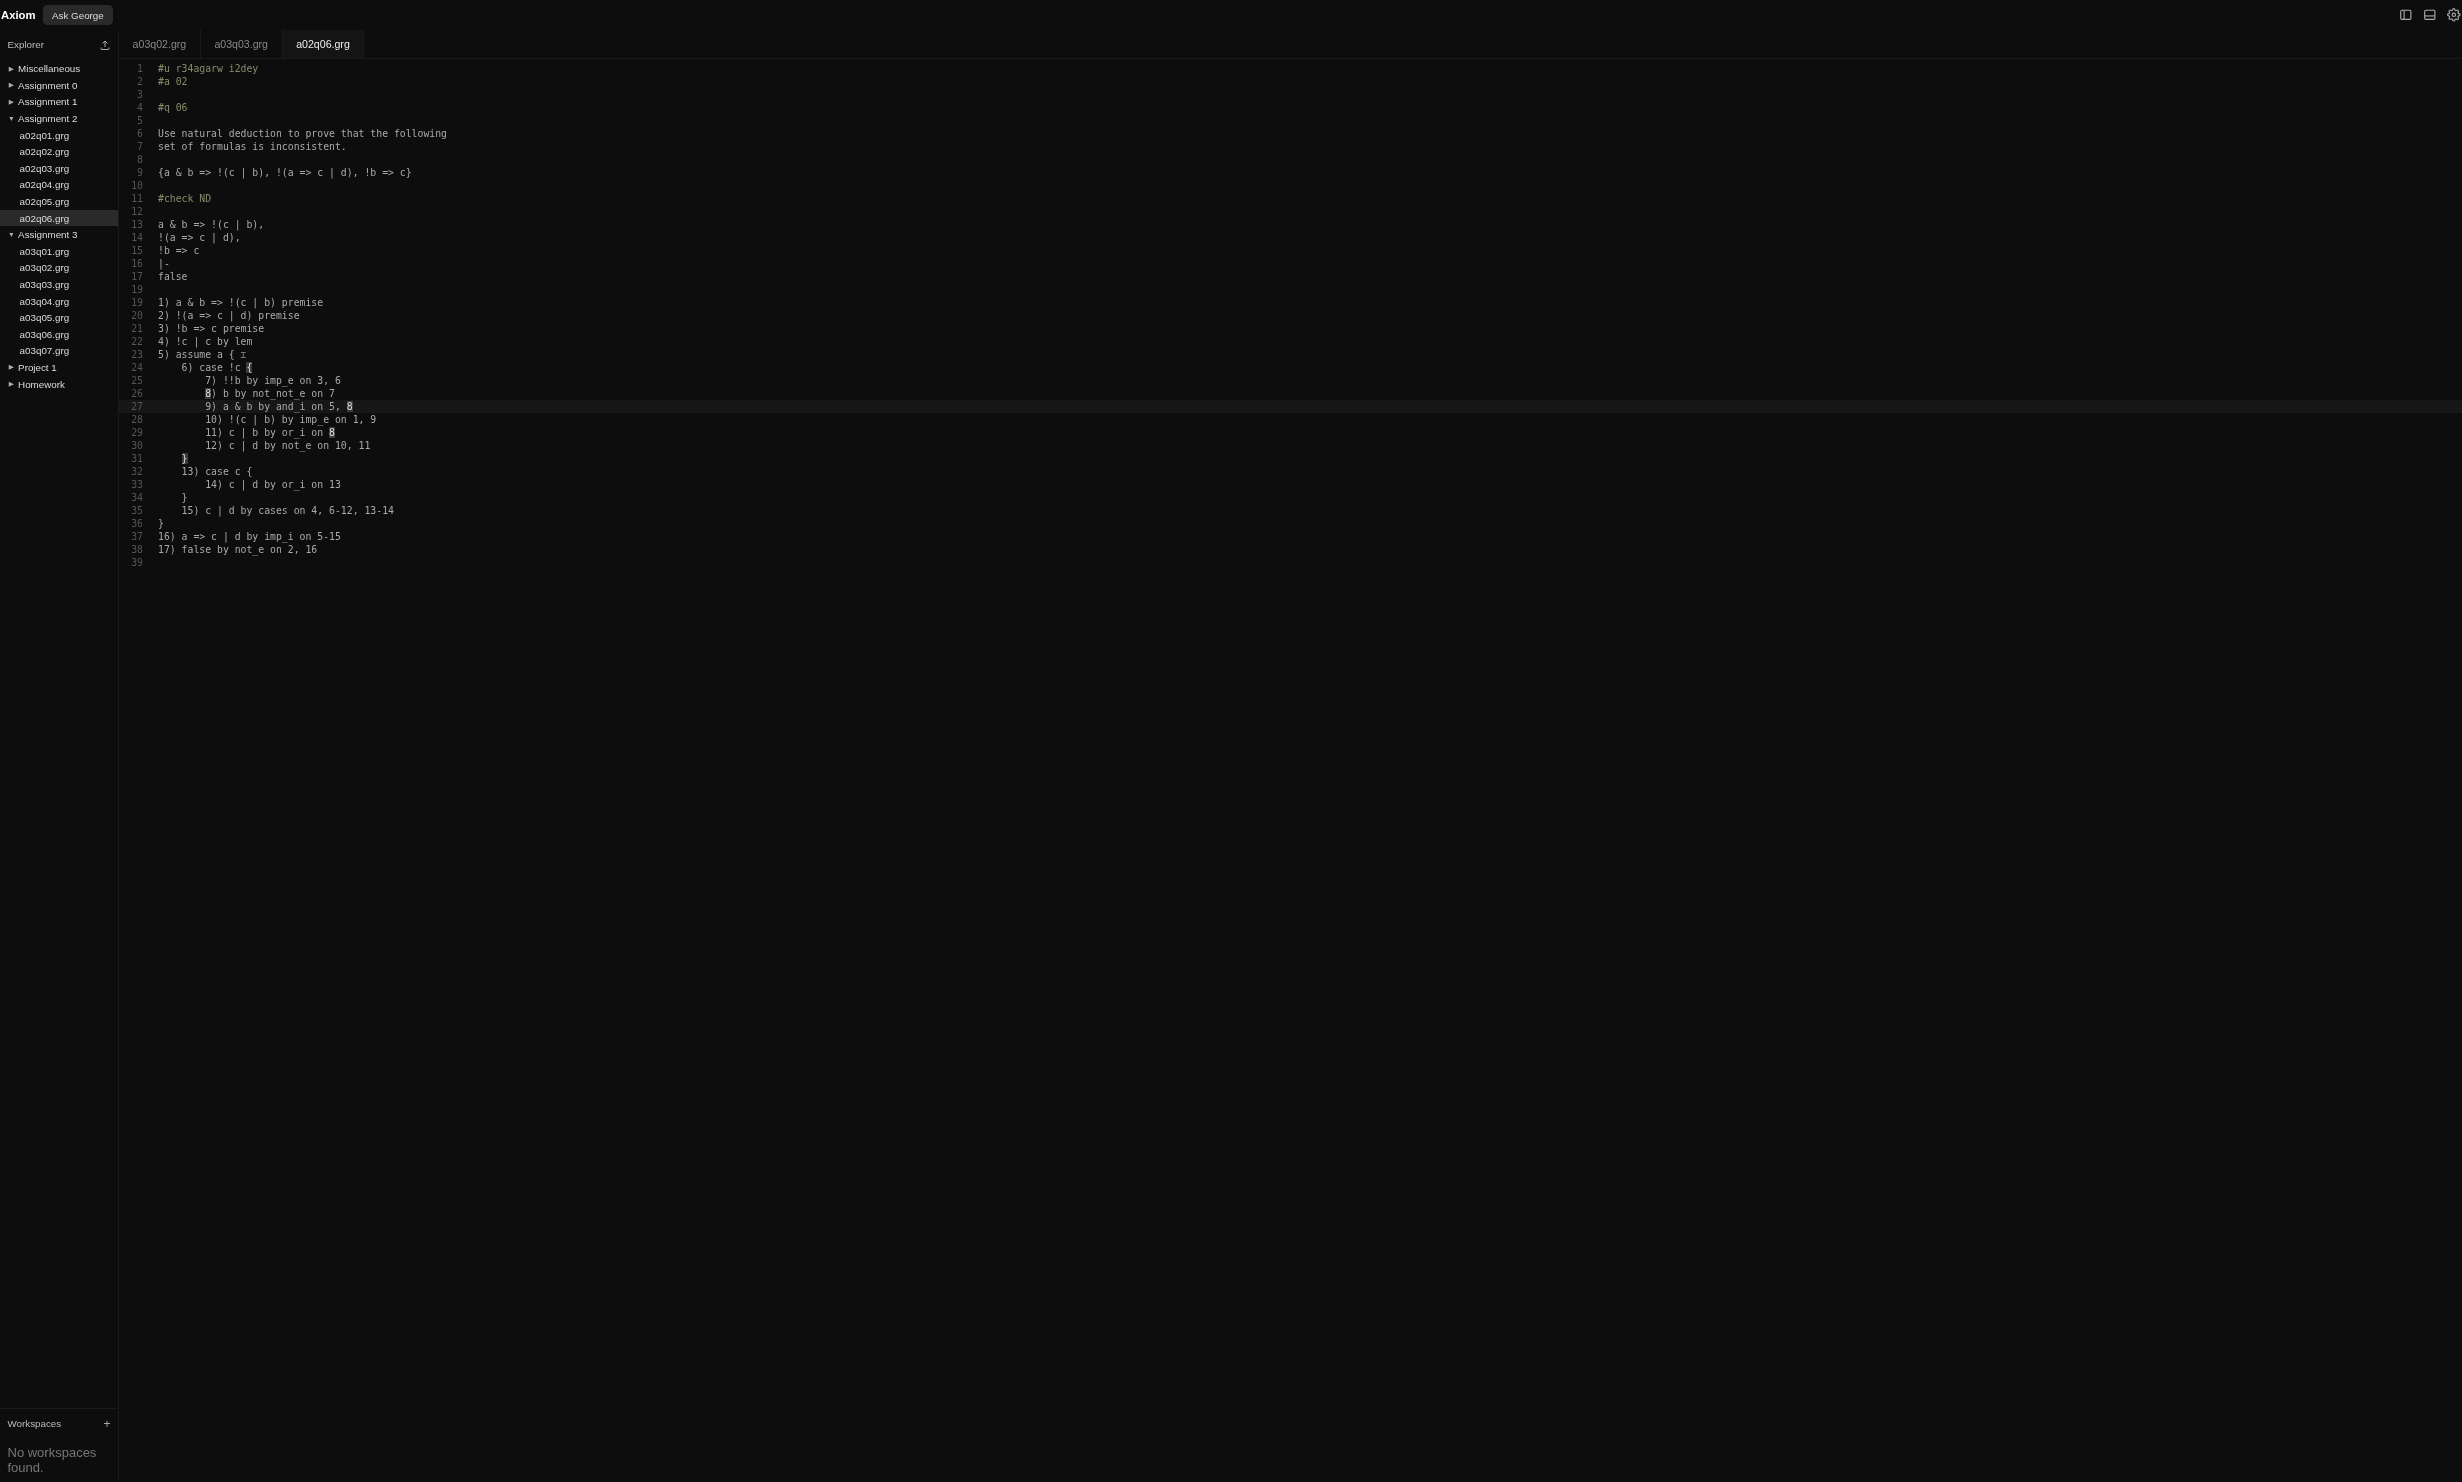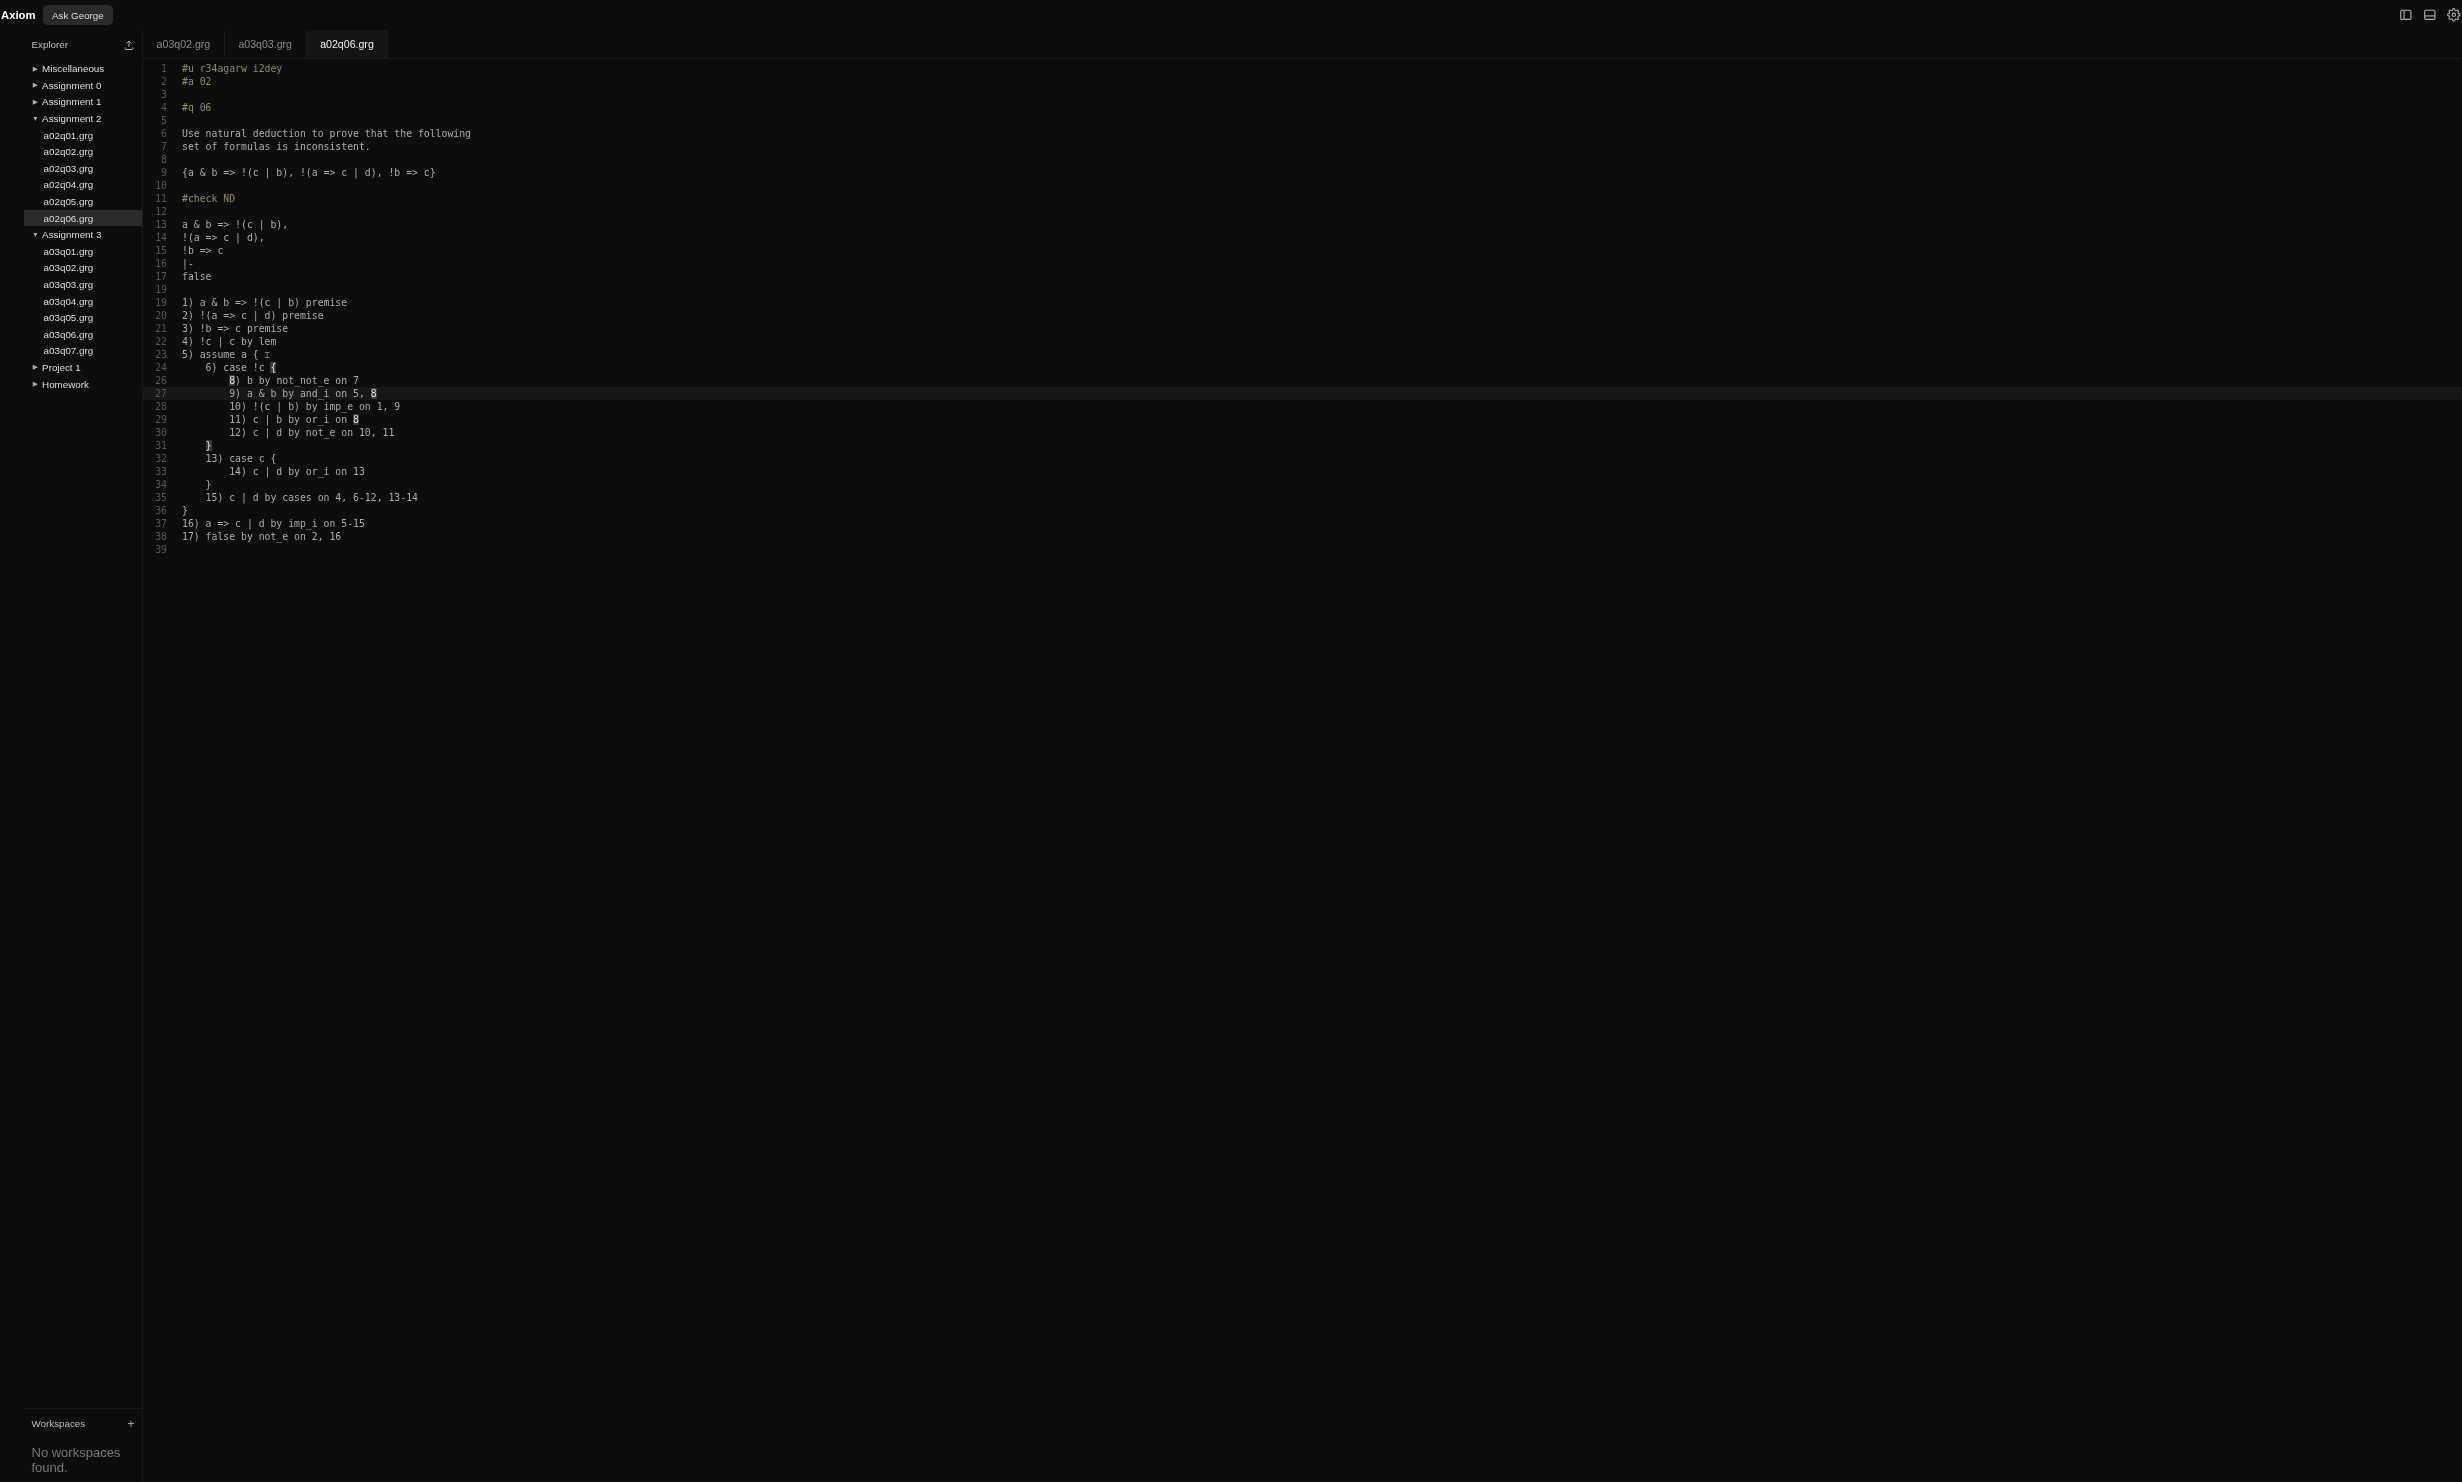--- a/index.html
+++ b/index.html
@@ -28,21 +28,21 @@
   color: #ddd;
   border: none;
   padding: 4.5px 9px;
   border-radius: 4.5px;
   font-size: 9.8px;
   cursor: pointer;
 }
 .topbar-right { display: flex; align-items: center; gap: 10.6px; }
 .icon-btn { color: #aaa; cursor: pointer; display: flex; align-items: center; }
 .icon-btn svg { width: 13.6px; height: 13.6px; }
-.main { flex: 1; display: flex; min-height: 0; padding-left: 24px; }
+.main { flex: 1; display: flex; min-height: 0; }
 .sidebar {
   width: 119px;
   background: #0d0d0d;
   border-right: 0.8px solid #1a1a1a;
   display: flex;
   flex-direction: column;
 }
 .sidebar-header {
   height: 29px;
   display: flex;
@@ -340,20 +340,24 @@
         </div>
         <div class="line">
           <div class="gutter">23</div>
           <div class="code">5) assume a { <span class="cursor-mark">⌶</span></div>
         </div>
         <div class="line">
           <div class="gutter">24</div>
           <div class="code">    6) case !c <span class="hl">{</span></div>
         </div>
         <div class="line">
+          <div class="gutter">25</div>
+          <div class="code">        7) !!b by imp_e on 3, 6</div>
+        </div>
+        <div class="line">
           <div class="gutter">26</div>
           <div class="code">        <span class="hl">8</span>) b by not_not_e on 7</div>
         </div>
         <div class="line current">
           <div class="gutter">27</div>
           <div class="code">        9) a &amp; b by and_i on 5, <span class="hl">8</span></div>
         </div>
         <div class="line">
           <div class="gutter">28</div>
           <div class="code">        10) !(c | b) by imp_e on 1, 9</div>

